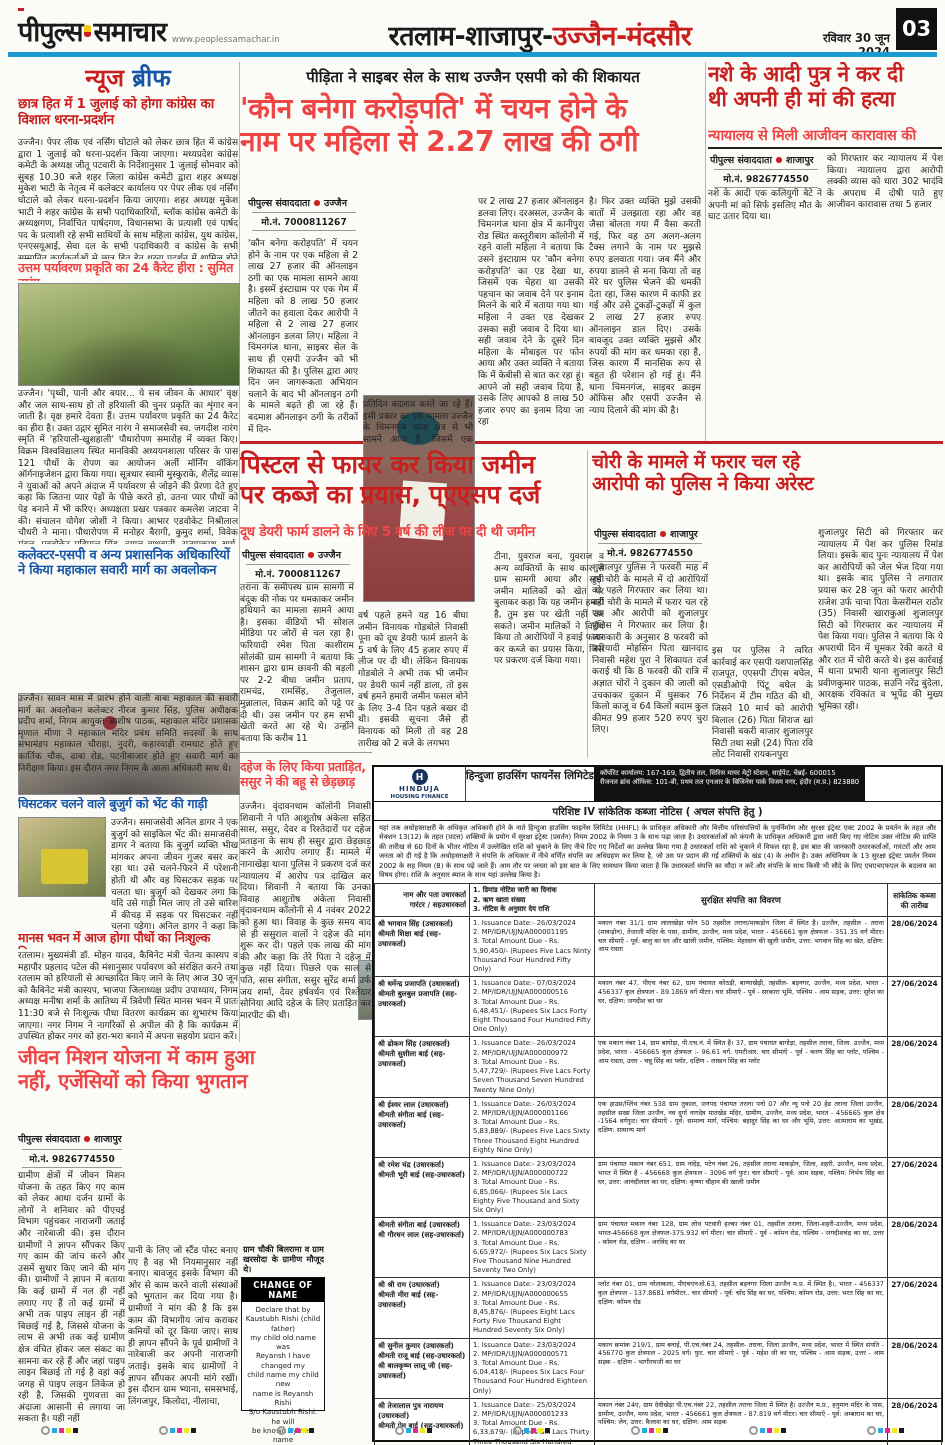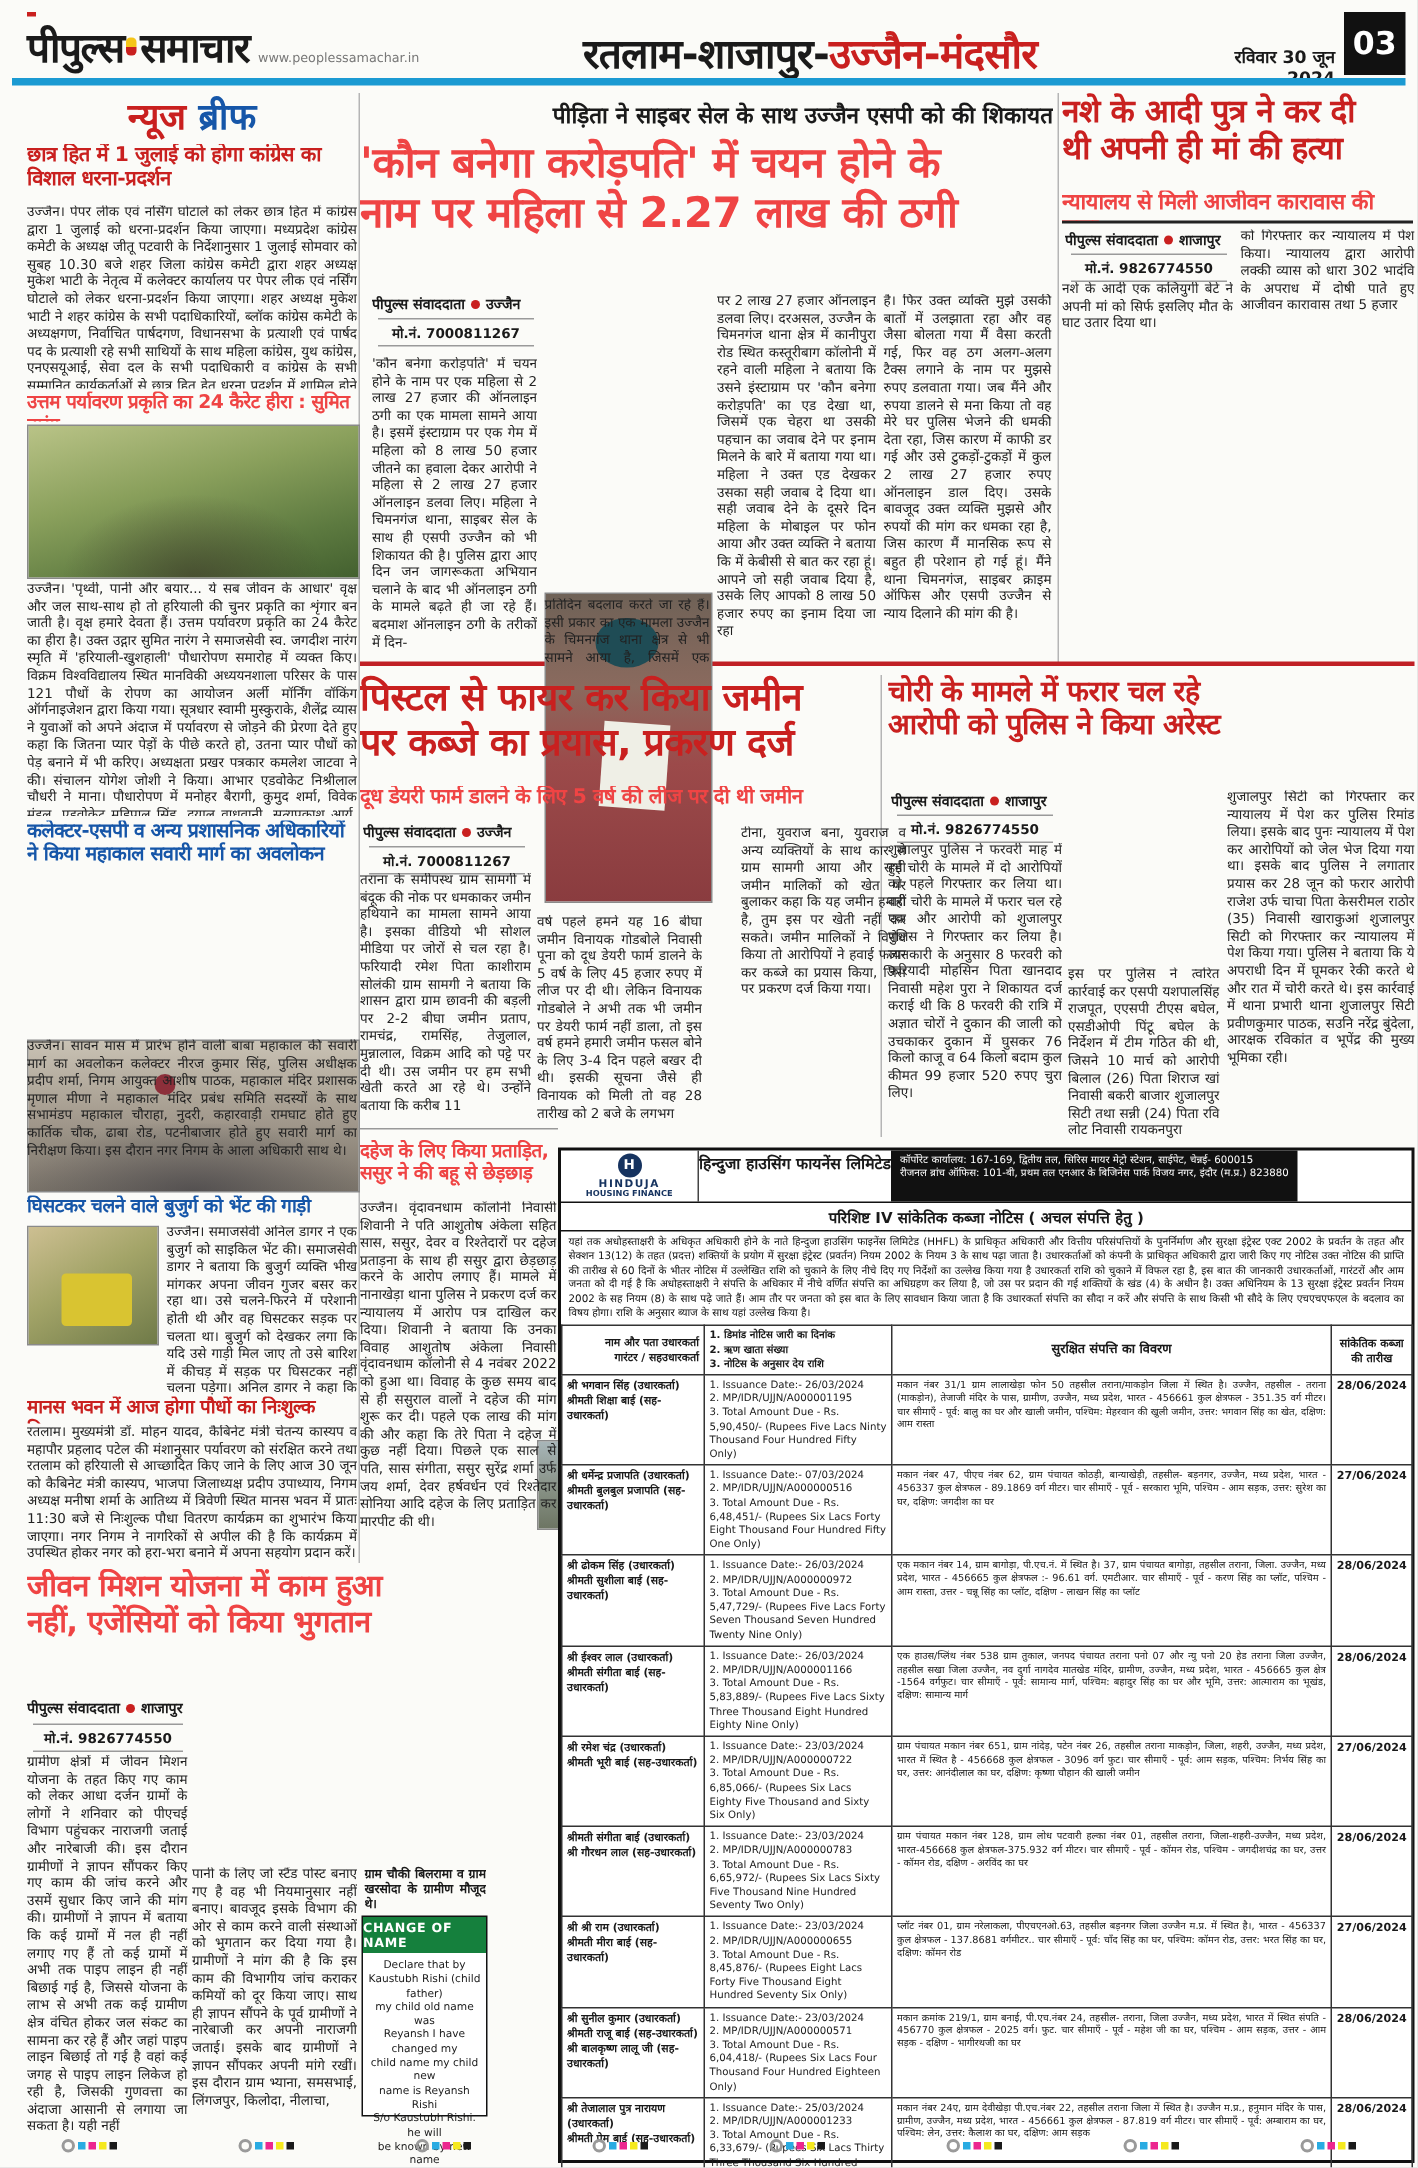--- a/index.html
+++ b/index.html
@@ -9,21 +9,21 @@
   .hl{font-weight:bold;line-height:1.18;white-space:pre-line;overflow:hidden;letter-spacing:-0.3px;}
   .red{color:#c9201f;}
   .blue{color:#1656a8;}
   .black{color:#ef4444;}
   .body-txt{font-size:9px;line-height:11.6px;text-align:justify;overflow:hidden;color:#222;}
   .byline{font-size:9.5px;font-weight:bold;display:flex;align-items:center;gap:4px;white-space:nowrap;overflow:hidden;}
   .bullet{width:6px;height:6px;border-radius:50%;background:#c9201f;display:inline-block;flex:none;}
   .phone{font-size:9px;font-weight:bold;text-align:center;border-top:1px solid #9a9a9a;border-bottom:1px solid #9a9a9a;padding:2px 0;}
   .photo{border:1px solid #8a8a8a;overflow:hidden;position:relative;}
   .vrule{position:absolute;width:1px;background:#b5b5b5;}
-  .kicker{font-weight:bold;text-align:right;overflow:hidden;}
+  .kicker{font-weight:bold;text-align:center;overflow:hidden;}
   .caption{font-weight:bold;font-size:8.2px;line-height:10px;text-align:justify;overflow:hidden;}
   
   .notice{border:2px solid #111;box-sizing:border-box;display:flex;flex-direction:column;background:#fff;}
   .notice-head{display:flex;flex:none;}
   .logo-box{width:92px;border-right:1px solid #444;display:flex;flex-direction:column;align-items:center;justify-content:center;padding:2px;box-sizing:border-box;}
   .logo-circle{width:16px;height:16px;border-radius:50%;background:#16335f;color:#fff;font-size:9px;font-weight:bold;
                display:flex;align-items:center;justify-content:center;}
   .logo-t1{font-size:7px;font-weight:bold;letter-spacing:1px;color:#16335f;}
   .logo-t2{font-size:5.5px;font-weight:bold;color:#16335f;}
   .head-right{flex:1;display:flex;}
@@ -34,21 +34,21 @@
   .tbl{display:table;width:100%;border-collapse:collapse;table-layout:fixed;flex:1;}
   .trow{display:table-row;}
   .tcell{display:table-cell;border:1px solid #333;padding:2px 3px;vertical-align:top;box-sizing:border-box;overflow:hidden;}
   .th{font-size:7.8px;font-weight:bold;text-align:right;vertical-align:middle;white-space:pre-line;}
   .c-name{width:95px;font-size:7.2px;font-weight:bold;line-height:10px;white-space:pre-line;}
   .c-det{width:125px;font-size:6.8px;line-height:9.2px;white-space:pre-line;font-family:"DejaVu Sans",sans-serif;}
   .c-prop{font-size:6.5px;line-height:8.8px;text-align:justify;}
   .c-date{width:54px;font-size:7.4px;font-weight:bold;text-align:center;}
   
   .con-box{border:1.5px solid #111;box-sizing:border-box;background:#fff;display:flex;flex-direction:column;}
-  .con-head{background:#15803d;color:#fff;font-size:8.4px;font-weight:bold;padding:2px 0;letter-spacing:0.5px;}
+  .con-head{background:#000000;color:#fff;font-size:8.4px;font-weight:bold;text-align:center;padding:2px 0;letter-spacing:0.5px;}
   .con-body{font-size:7.1px;line-height:9.3px;text-align:center;padding:3px 2px;white-space:pre-line;}
   
   .regstrip{display:flex;justify-content:space-around;align-items:center;}
   .regmark{display:flex;align-items:center;gap:2px;}
   .reg-circ{width:9px;height:9px;border-radius:50%;border:2px solid #9a9a9a;box-sizing:border-box;}
   .reg-sq{width:5px;height:5px;display:inline-block;}
   .sq-c{background:#29abe2;} .sq-m{background:#ec268f;} .sq-y{background:#f5e91e;} .sq-k{background:#1a1a1a;}
 </style>
 </head>
 <body>
@@ -136,21 +136,21 @@
   <div class="abs byline" style="left:710px;top:153px;width:112px;">
     <span>पीपुल्स संवाददाता</span>
       <span class="bullet"></span>
       <span>शाजापुर</span>
   </div>
   <div class="abs phone" style="left:714px;top:169px;width:104px;">मो.नं. 9826774550</div>
   <div class="abs body-txt" style="left:708px;top:188px;width:114px;height:255px;">नशे के आदी एक कलियुगी बेटे ने अपनी मां को सिर्फ इसलिए मौत के घाट उतार दिया था।</div>
   <div class="abs body-txt" style="left:827px;top:153px;width:116px;height:290px;">को गिरफ्तार कर न्यायालय में पेश किया। न्यायालय द्वारा आरोपी लक्की व्यास को धारा 302 भादंवि के अपराध में दोषी पाते हुए आजीवन कारावास तथा 5 हजार</div>
 
   <div class="abs hl red" style="left:240px;top:450px;width:345px;height:72px;font-size:25px;">पिस्टल से फायर कर किया जमीन
-पर कब्जे का प्रयास, प्रकरण दर्ज</div>
+पर कब्जे का प्रयास, प्एएसप दर्ज</div>
   <div class="abs hl black" style="left:240px;top:524px;width:345px;height:19px;font-size:13.5px;">दूध डेयरी फार्म डालने के लिए 5 वर्ष की लीज पर दी थी जमीन</div>
   <div class="abs byline" style="left:242px;top:548px;width:112px;">
     <span>पीपुल्स संवाददाता</span>
       <span class="bullet"></span>
       <span>उज्जैन</span>
   </div>
   <div class="abs phone" style="left:246px;top:564px;width:104px;">मो.नं. 7000811267</div>
   <div class="abs photo" style="left:358px;top:548px;width:110px;height:58px;background:linear-gradient(180deg,#a8b6b9 0%,#8a9489 50%,#6d7563 100%);">
     <div style="position:absolute;left:44%;top:18%;width:22%;height:75%;background:#eceae2;border-radius:40% 40% 0 0;"></div>
   </div>

